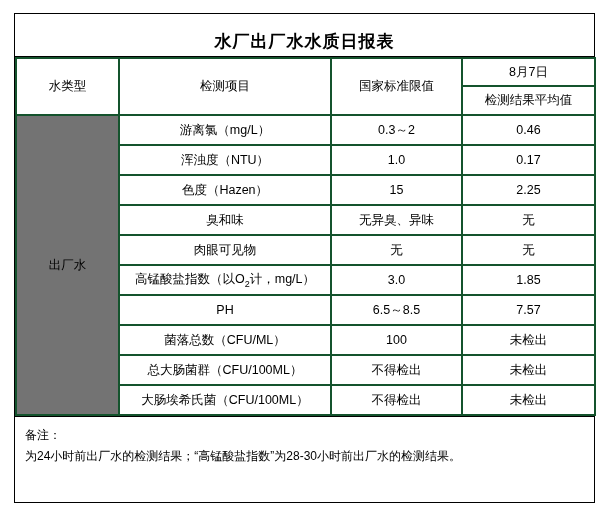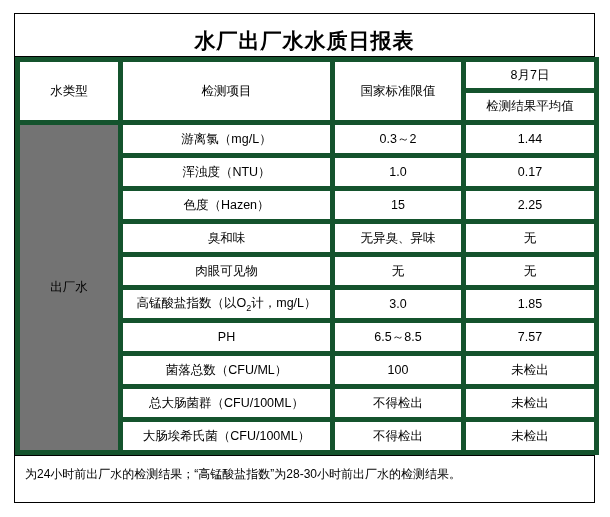--- a/index.html
+++ b/index.html
@@ -25,32 +25,32 @@
     background: #ffffff;
   }
   .title-row {
     height: 42px;
     border-bottom: 1px solid #000000;
     display: flex;
     align-items: center;
     justify-content: center;
   }
   .title-text {
-    font-size: 21px;
+    font-size: 17px;
     font-weight: bold;
     letter-spacing: 1px;
     margin-top: 12px;
   }
   table.main {
     border-collapse: collapse;
     table-layout: fixed;
     width: 100%;
   }
   table.main td, table.main th {
-    border: 5px solid #14532d;
+    border: 2px solid #14532d;
     font-size: 12.5px;
     font-weight: normal;
     text-align: center;
     vertical-align: middle;
     padding: 0;
   }
   .col-type { width: 103px; }
   .col-item { width: 212px; }
   .col-std  { width: 131px; }
   .col-res  { width: 133px; }
@@ -105,21 +105,21 @@
         <td class="hdr-date">8月7日</td>
       </tr>
       <tr>
         <td class="hdr-sub">检测结果平均值</td>
       </tr>
 
       <tr class="data-row">
         <td class="type-cell" rowspan="10">出厂水</td>
         <td class="item-cell">游离氯（mg/L）</td>
         <td>0.3～2</td>
-        <td>1.44</td>
+        <td>0.46</td>
       </tr>
       <tr class="data-row">
         <td class="item-cell">浑浊度（NTU）</td>
         <td>1.0</td>
         <td>0.17</td>
       </tr>
       <tr class="data-row">
         <td class="item-cell">色度（Hazen）</td>
         <td>15</td>
         <td>2.25</td>
@@ -156,16 +156,17 @@
       </tr>
       <tr class="data-row">
         <td class="item-cell">大肠埃希氏菌（CFU/100ML）</td>
         <td>不得检出</td>
         <td>未检出</td>
       </tr>
     </tbody>
   </table>
 
   <div class="notes">
+    <p>备注：</p>
     <p>为24小时前出厂水的检测结果；“高锰酸盐指数”为28-30小时前出厂水的检测结果。</p>
   </div>
 
 </div>
 
 </body></html>

